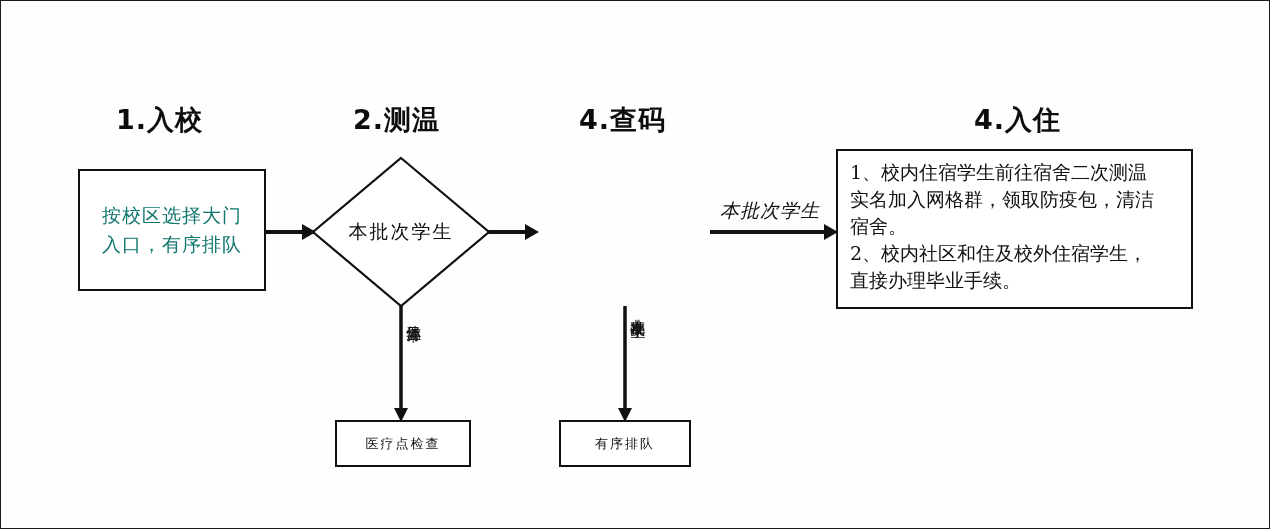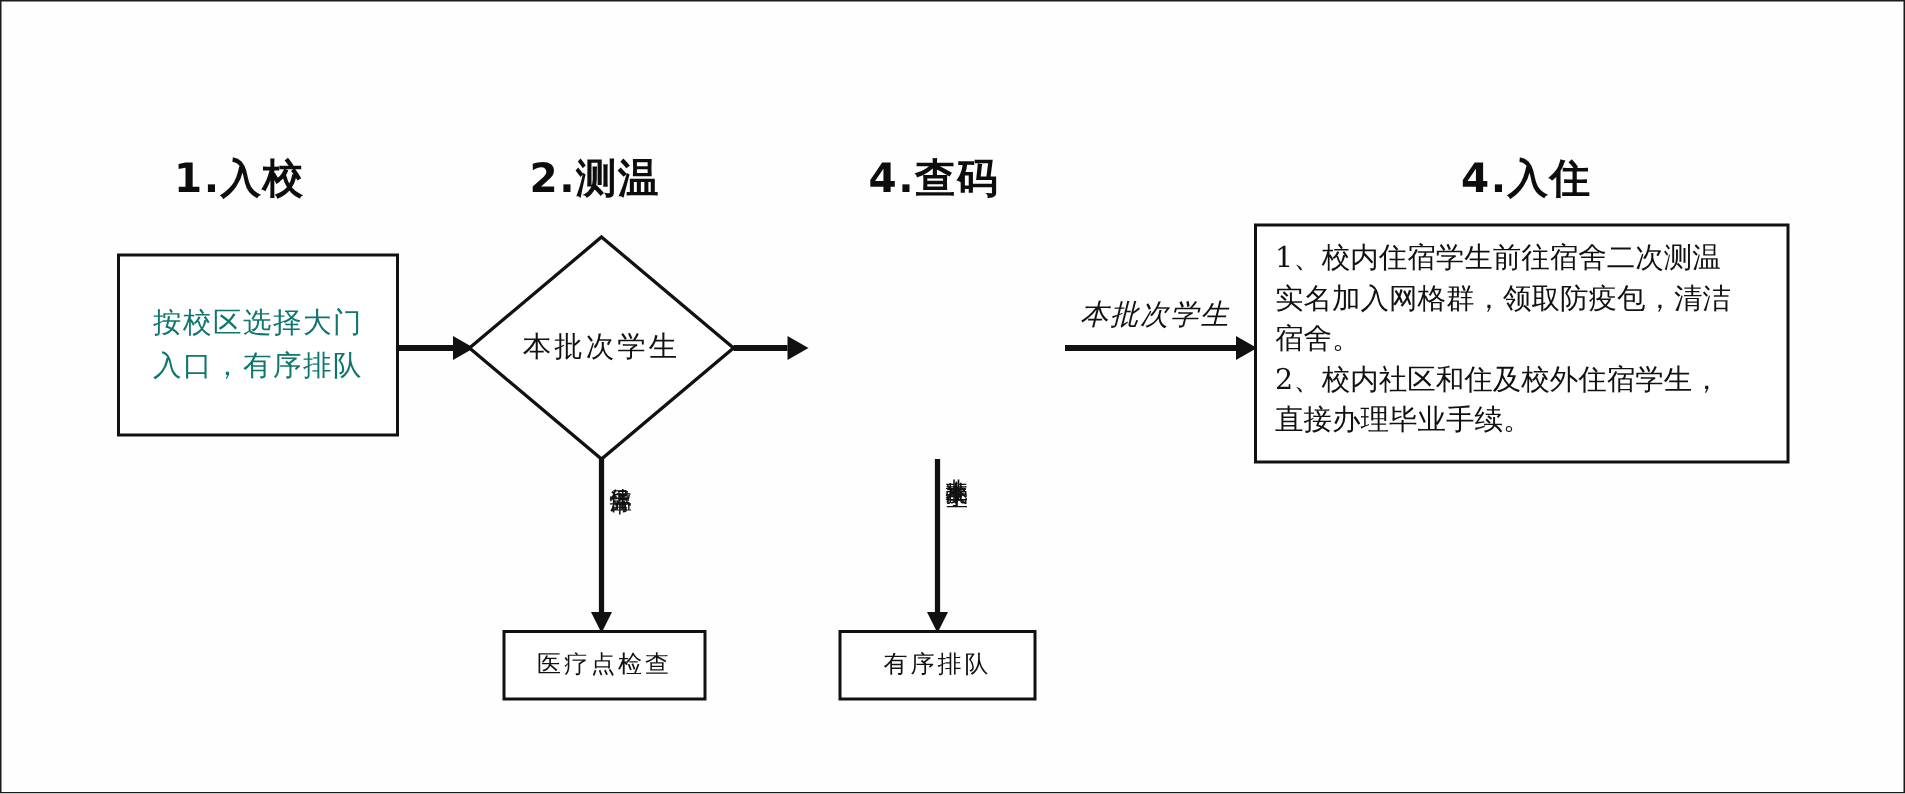--- a/index.html
+++ b/index.html
@@ -72,21 +72,21 @@
     position: absolute;
     border: 2px solid #111111;
     background: #ffffff;
     box-sizing: border-box;
     display: flex;
     align-items: center;
     justify-content: center;
   }
   .small-box .box-text {
     font-family: Liberation Sans, sans-serif;
-    font-size: 16px;
+    font-size: 13px;
     color: #111111;
     letter-spacing: 2px;
     line-height: 1;
   }
   .diamond-wrap {
     position: absolute;
   }
   .diamond-wrap svg {
     position: absolute;
     left: 0;

